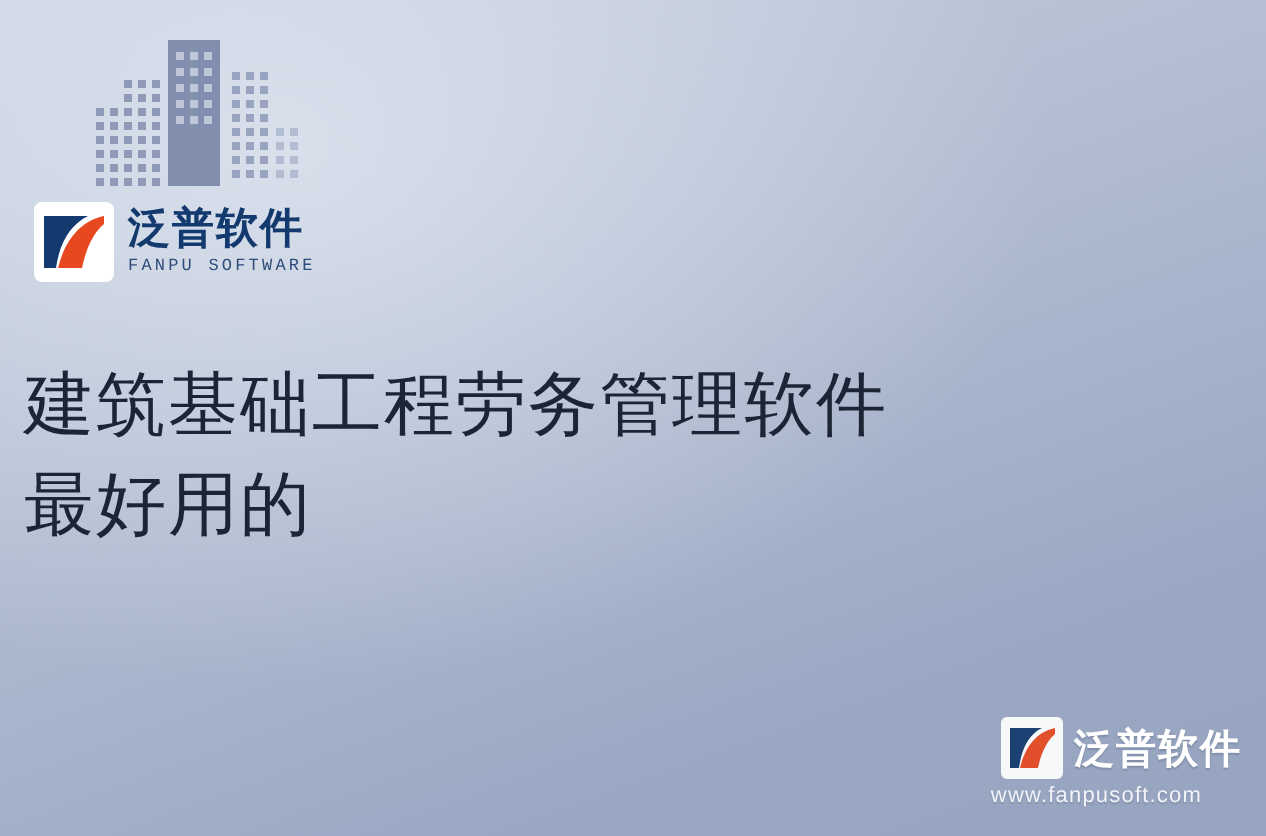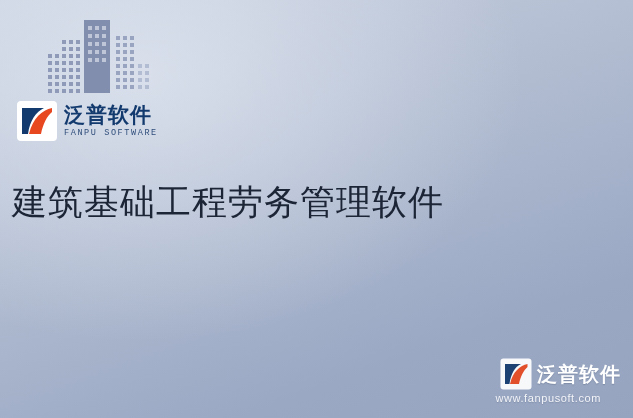--- a/index.html
+++ b/index.html
@@ -253,20 +253,21 @@
       </svg>
     </span>
     <span class="logo-text">
       <span class="logo-cn">泛普软件</span>
       <span class="logo-en">FANPU SOFTWARE</span>
     </span>
   </div>
 
   <div class="title-wrap">
     <div class="title-line">建筑基础工程劳务管理软件</div>
+    <div class="title-line">最好用的</div>
   </div>
 
   <div class="watermark">
     <div class="wm-row">
       <span class="wm-mark">
         <svg viewBox="0 0 32 32" width="32" height="32" xmlns="http://www.w3.org/2000/svg" aria-hidden="true">
           <rect x="0.5" y="0.5" width="31" height="31" rx="3" fill="#ffffff"></rect>
           <path d="M5 26 L5 6 L21 6 C15 9 11 15 9.5 26 Z" fill="#123a6e"></path>
           <path d="M27.5 6 C20 7.5 13 13.5 10 26 L19 26 C20.5 18.5 23.5 12.5 27.5 9 Z" fill="#e8481f"></path>
         </svg>

